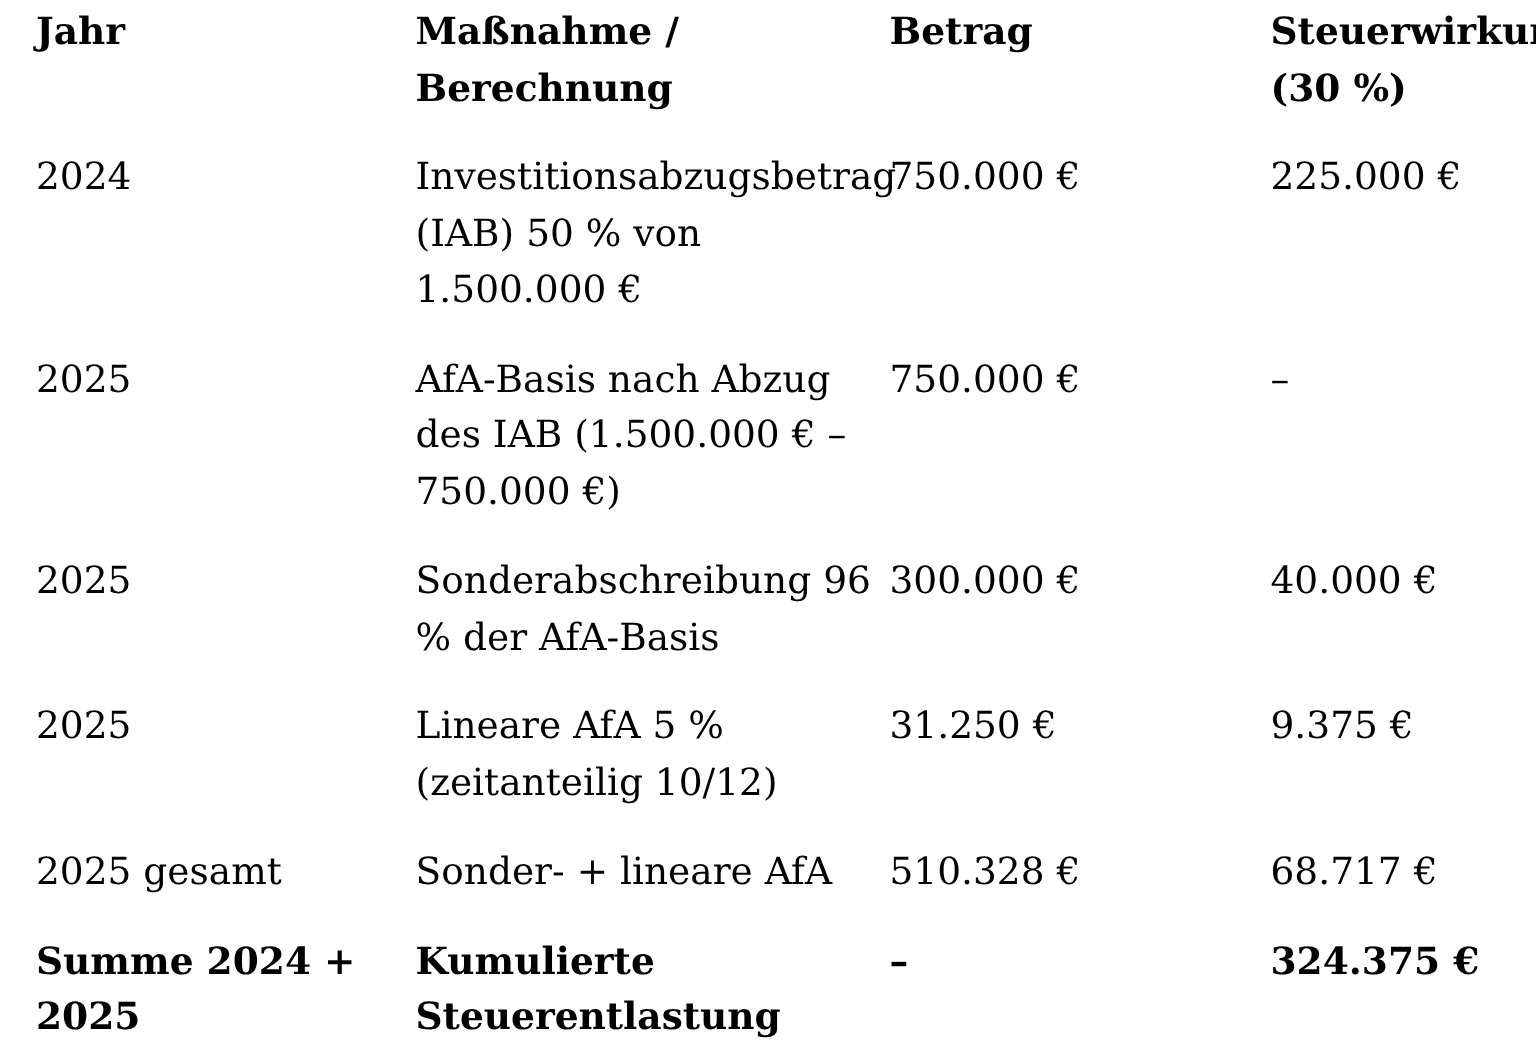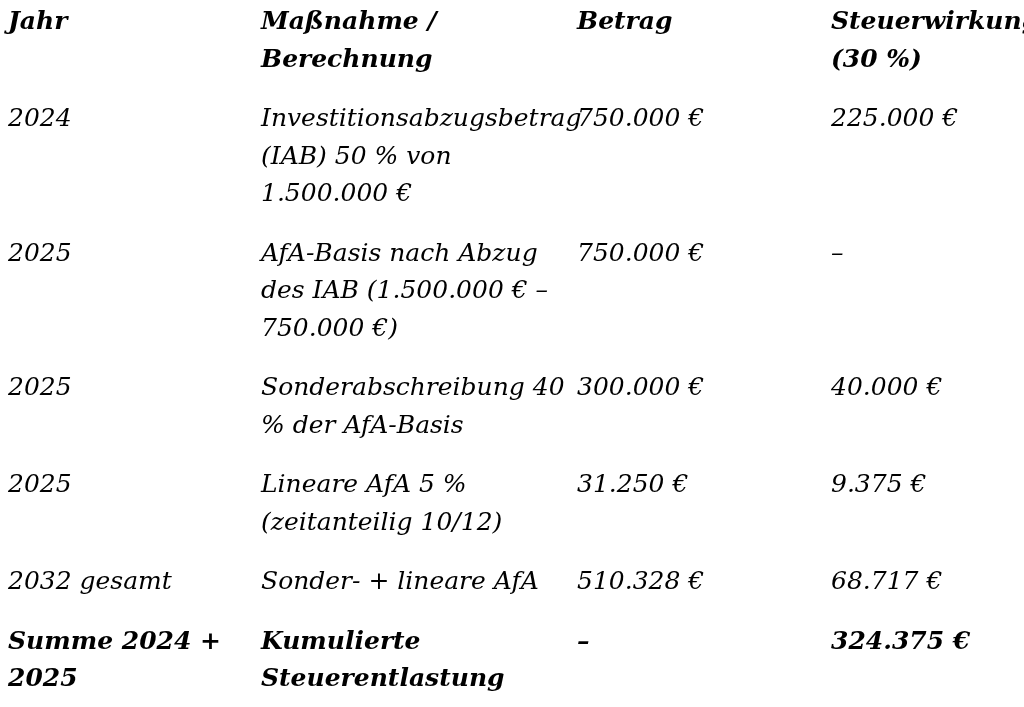--- a/index.html
+++ b/index.html
@@ -11,24 +11,23 @@
     height: 707px;
     background: #ffffff;
     font-family: "DejaVu Serif", serif;
     color: #000000;
     overflow: hidden;
   }
   .tax-table {
     display: grid;
     grid-template-columns: 253px 316px 254px 193px;
     row-gap: 22px;
-    padding: 2px 0 0 8px;
+    padding: 2px 0 0 24px;
     box-sizing: border-box;
     width: 944px;
-    font-style: italic;
   }
   .row {
     display: contents;
   }
   .cell {
     font-size: 25px;
     line-height: 37.5px;
     white-space: pre-line;
     vertical-align: top;
   }
@@ -64,36 +63,36 @@
     <div class="cell">2025</div>
     <div class="cell">AfA-Basis nach Abzug
 des IAB (1.500.000 € –
 750.000 €)</div>
     <div class="cell">750.000 €</div>
     <div class="cell">–</div>
   </div>
 
   <div class="row">
     <div class="cell">2025</div>
-    <div class="cell">Sonderabschreibung 40
+    <div class="cell">Sonderabschreibung 96
 % der AfA-Basis</div>
     <div class="cell">300.000 €</div>
     <div class="cell">40.000 €</div>
   </div>
 
   <div class="row">
     <div class="cell">2025</div>
     <div class="cell">Lineare AfA 5 %
 (zeitanteilig 10/12)</div>
     <div class="cell">31.250 €</div>
     <div class="cell">9.375 €</div>
   </div>
 
   <div class="row">
-    <div class="cell">2032 gesamt</div>
+    <div class="cell">2025 gesamt</div>
     <div class="cell">Sonder- + lineare AfA</div>
     <div class="cell">510.328 €</div>
     <div class="cell">68.717 €</div>
   </div>
 
   <div class="row bold">
     <div class="cell">Summe 2024 +
 2025</div>
     <div class="cell">Kumulierte
 Steuerentlastung</div>

